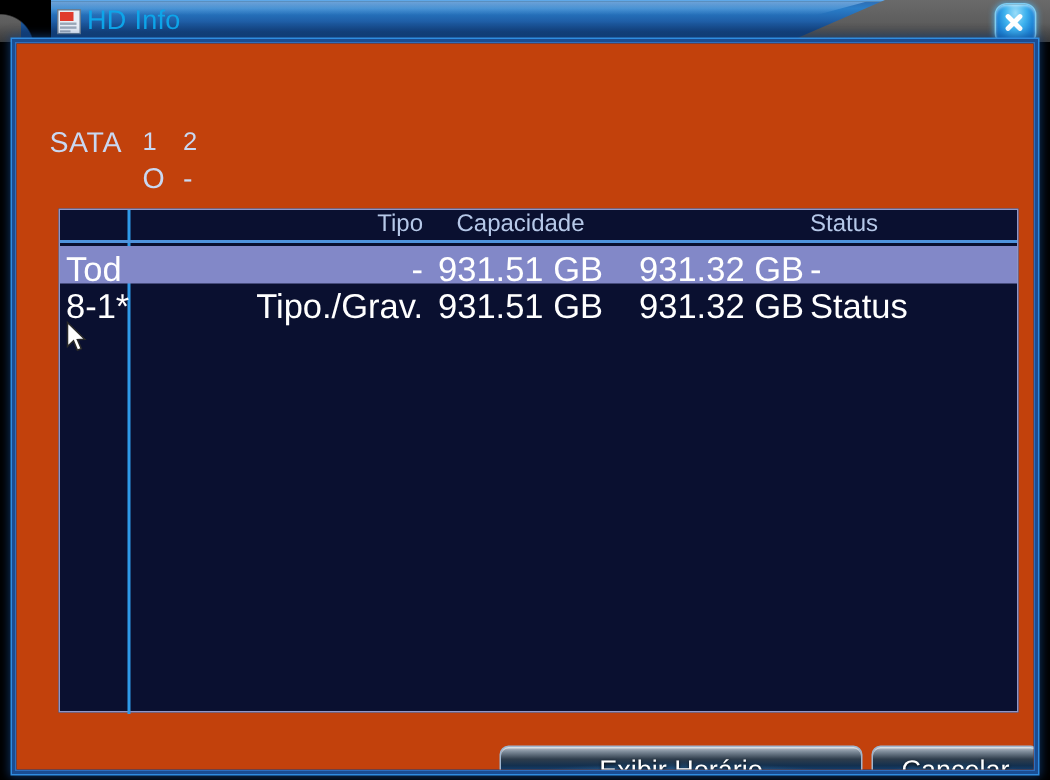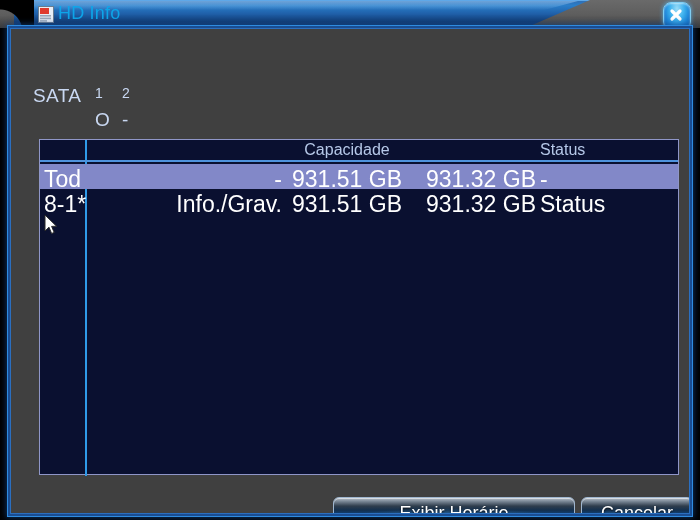--- a/index.html
+++ b/index.html
@@ -105,36 +105,36 @@
     background: #0a1030;
     border: 1px solid #2b6fc0;
     box-shadow:
        0 0 0 2px #1a4d92,
        0 0 0 3px #2f8ce0,
        0 0 6px 4px rgba(20,70,140,.65);
   }
   .body-inner {
     position: absolute;
     inset: 0;
-    background: #404040;
+    background: #c2410c;
     overflow: hidden;
   }
 
   
   .sata-label {
     position: absolute;
     left: 22px; top: 56px;
     font-size: 19px;
     color: #c9d8f2;
     letter-spacing: .4px;
   }
   .sata-nums {
     position: absolute;
     left: 84px; top: 56px;
-    font-size: 14px;
+    font-size: 17px;
     color: #c9d8f2;
     letter-spacing: 0px;
   }
   .sata-nums span { display:inline-block; width:27px; text-align:left; }
   .sata-states {
     position: absolute;
     left: 84px; top: 80px;
     font-size: 19px;
     color: #c9d8f2;
   }
@@ -288,35 +288,36 @@
         <span>1</span><span>2</span>
       </div>
       <div class="sata-states">
         <span>O</span><span>-</span>
       </div>
 
       <div class="table">
         <div class="col-sep"></div>
 
         <div class="thead">
+          <span class="hcell c-tipo">Tipo</span>
           <span class="hcell c-cap">Capacidade</span>
           <span class="hcell c-stat">Status</span>
         </div>
 
         <div class="row selected" style="top:24px;">
           <span class="cell c-name">Tod</span>
           <span class="cell c-tipo">-</span>
           <span class="cell c-cap">931.51 GB</span>
           <span class="cell c-disp">931.32 GB</span>
           <span class="cell c-stat">-</span>
         </div>
 
         <div class="row" style="top:49px;">
           <span class="cell c-name">8-1*</span>
-          <span class="cell c-tipo">Info./Grav.</span>
+          <span class="cell c-tipo">Tipo./Grav.</span>
           <span class="cell c-cap">931.51 GB</span>
           <span class="cell c-disp">931.32 GB</span>
           <span class="cell c-stat">Status</span>
         </div>
       </div>
 
       <div class="btn" id="btn-exibir">
         <span class="wave"></span>
         <span class="label">Exibir Horário</span>
       </div>

